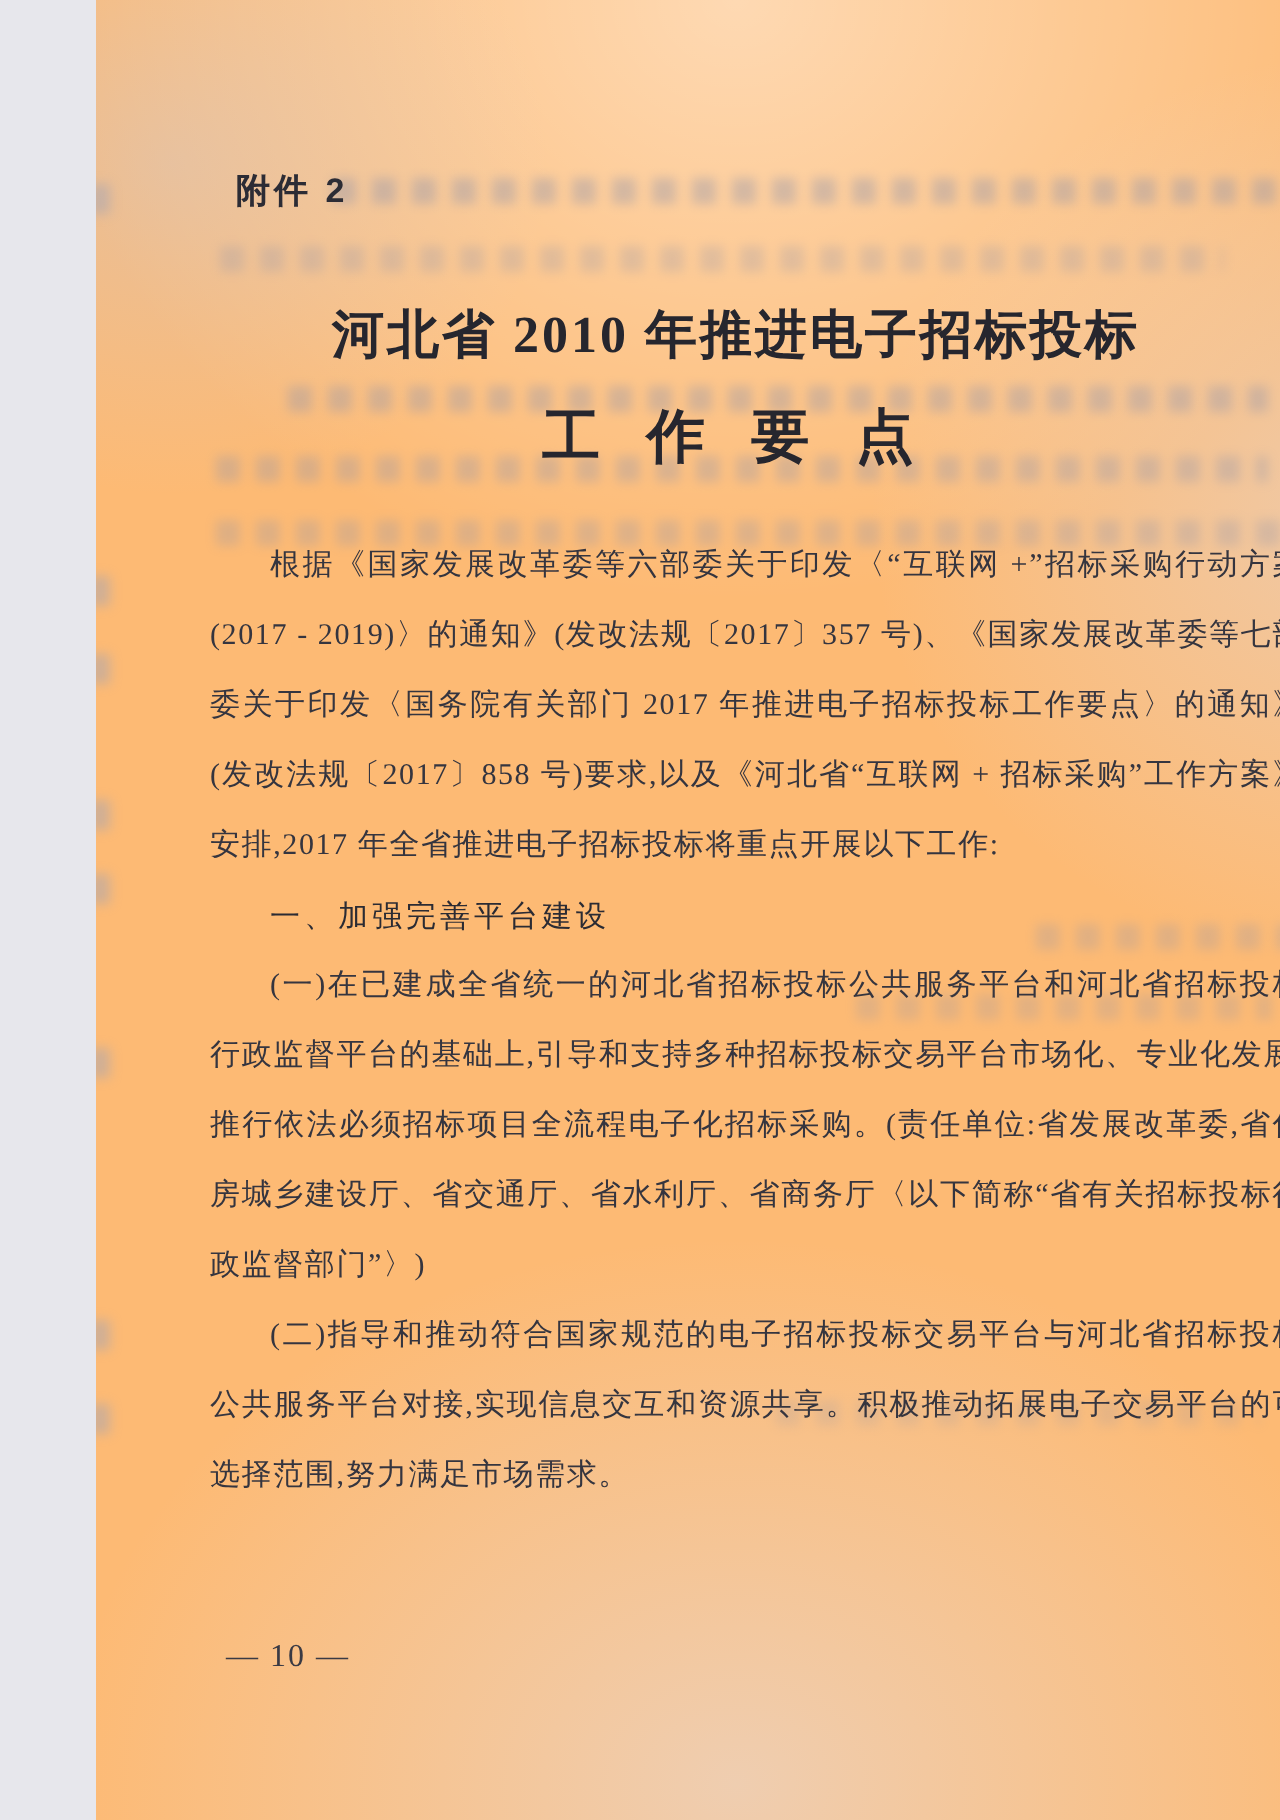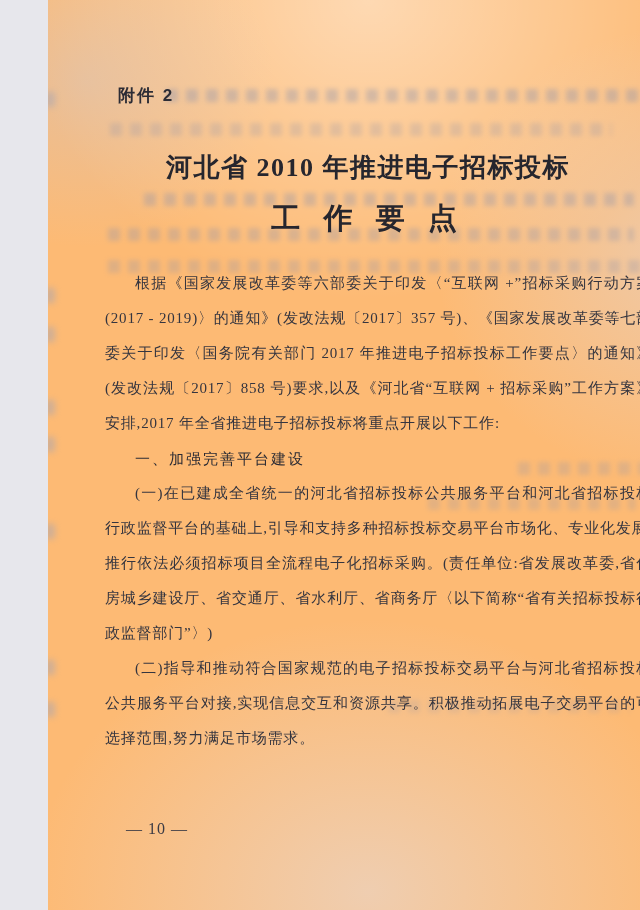--- a/index.html
+++ b/index.html
@@ -50,21 +50,21 @@
     position:absolute;left:57px;top:266px;width:547px;
     font-size:15px;line-height:35px;letter-spacing:0.8px;
     text-align:justify;text-justify:inter-character;
   }
   .bodytext p{margin:0;text-indent:2em;}
   .heading{
     font-family:"Liberation Sans",sans-serif;font-weight:normal;
     letter-spacing:2px;color:#2b2b33;
   }
   .pagenum{
-    position:absolute;left:78px;top:820px;
+    position:absolute;left:65px;top:820px;
     font-size:16px;letter-spacing:1px;color:#3a3a44;text-align:right;
   }
 </style>
 </head>
 <body>
 
 <div class="page">
 
   <div class="bleed" style="top:89px;left:118px;width:478px;opacity:.45;"></div>
   <div class="bleed" style="top:123px;left:62px;width:502px;opacity:.30;"></div>

